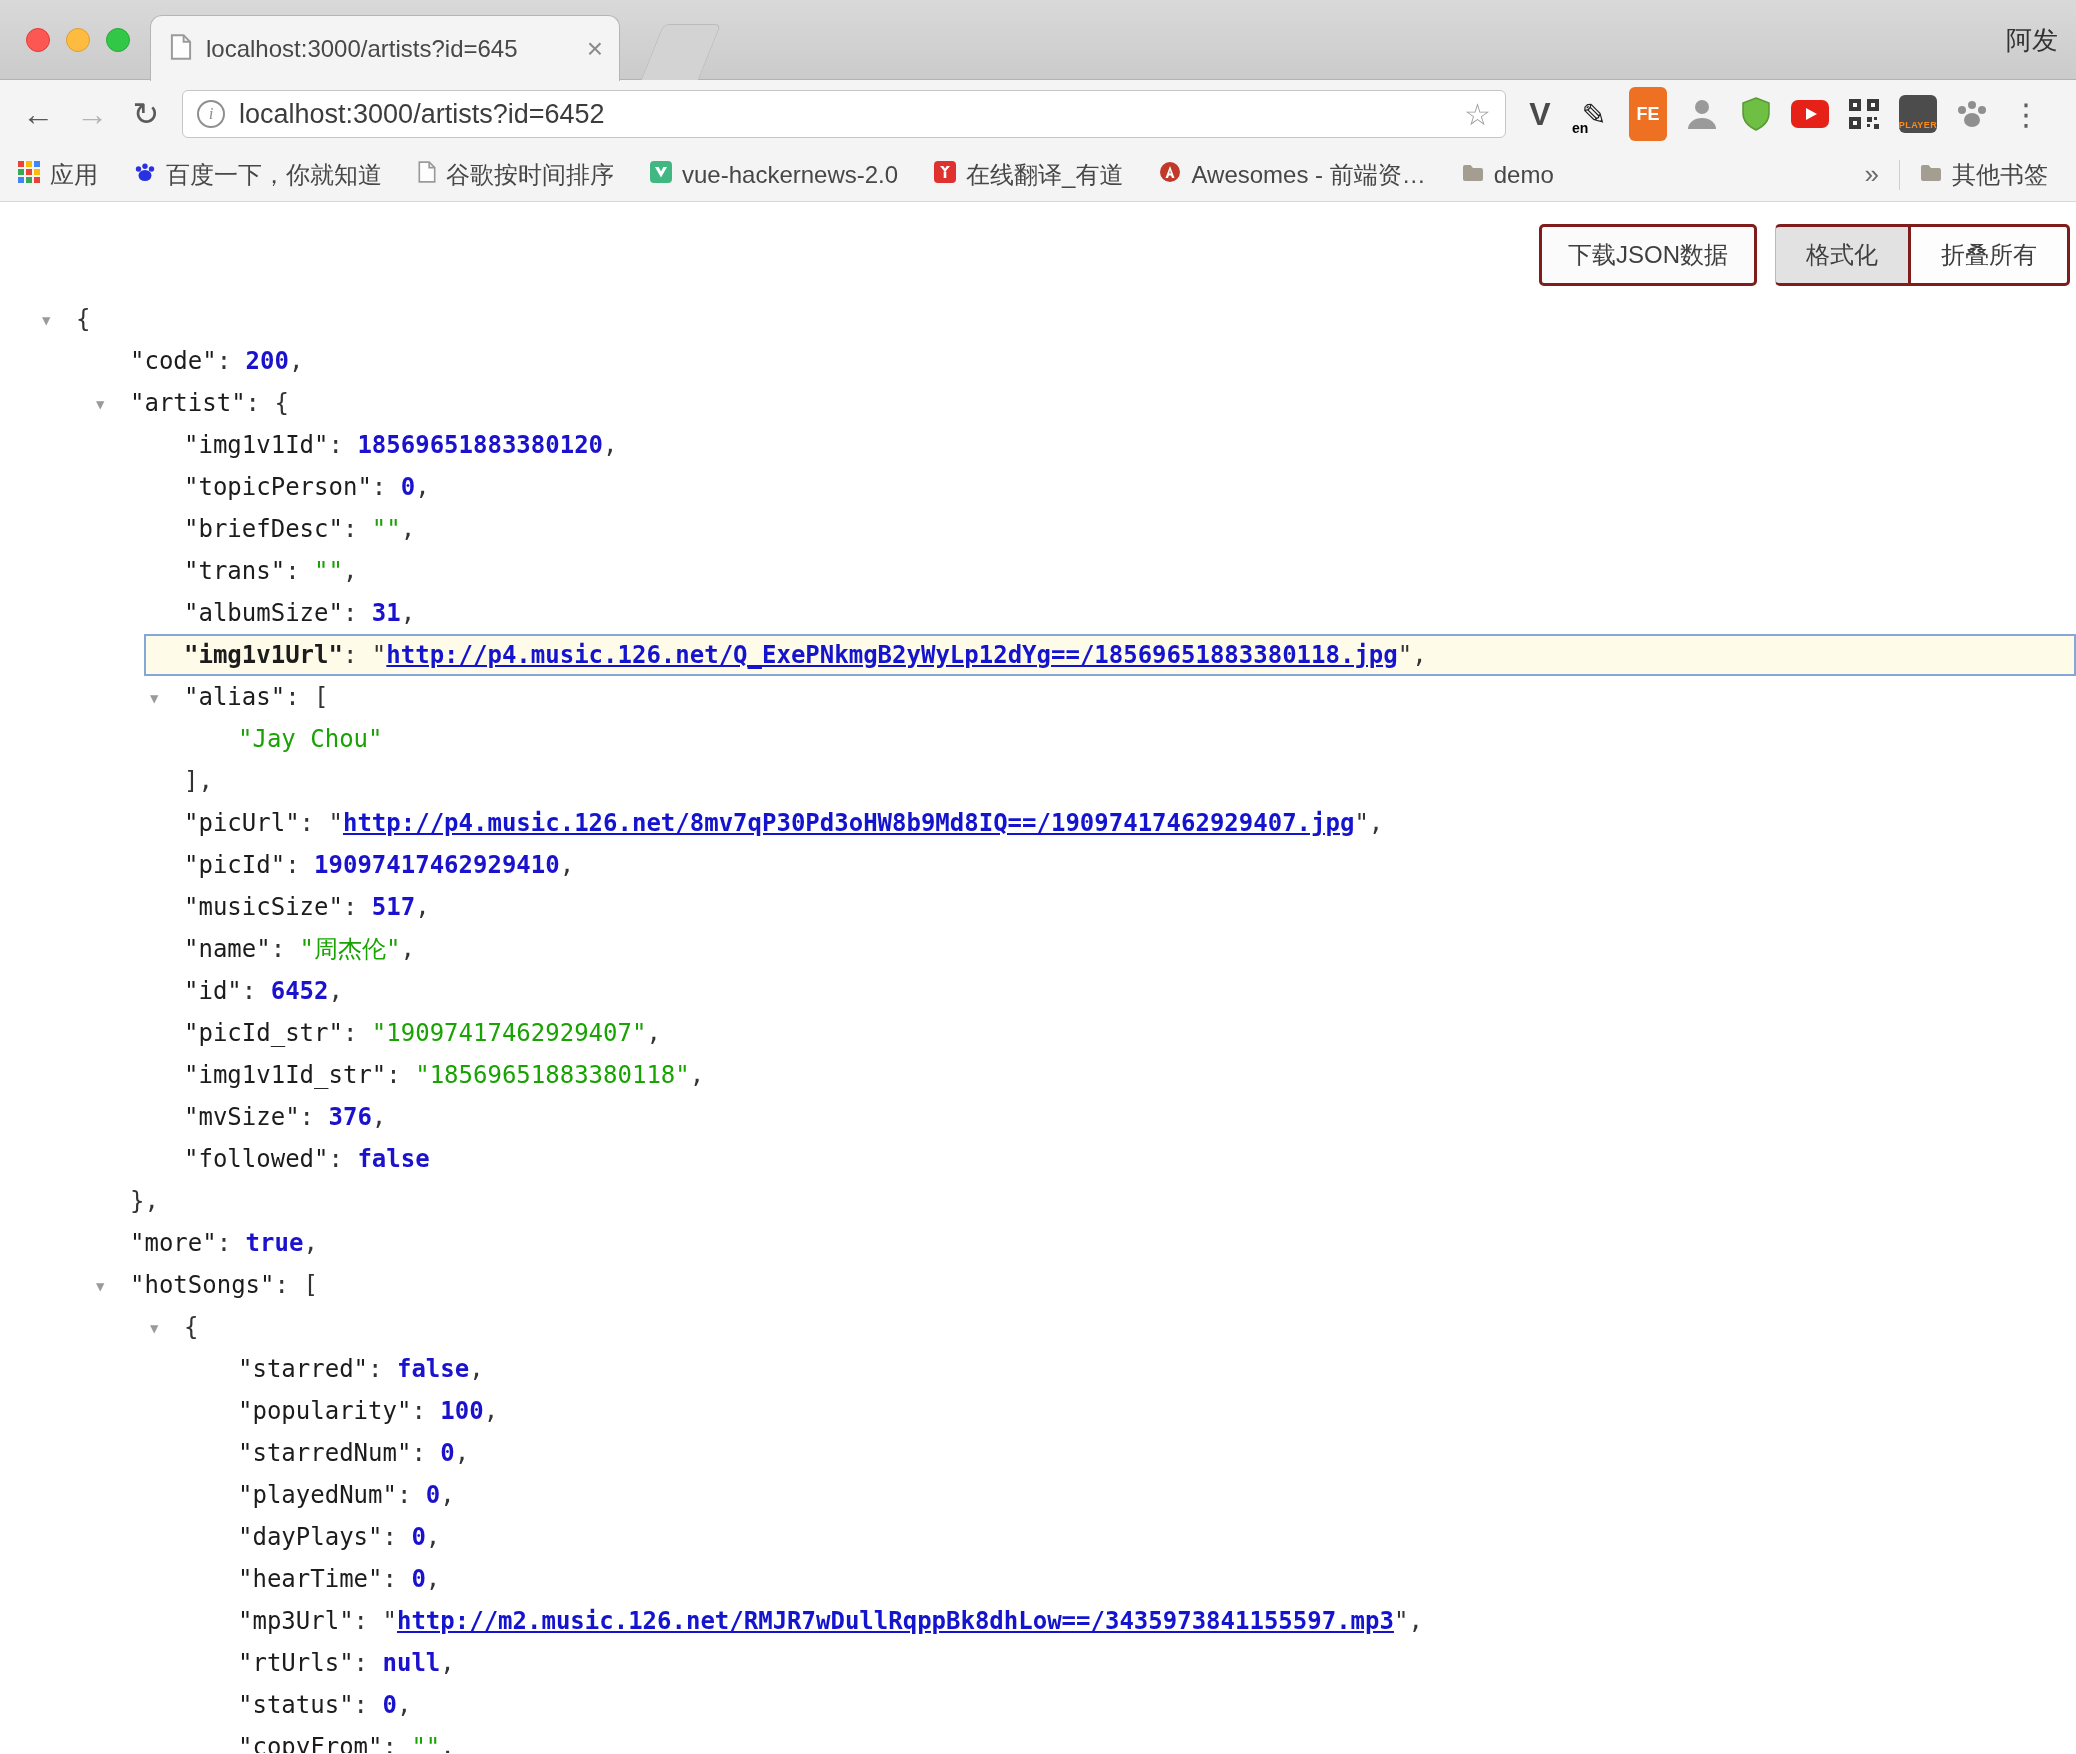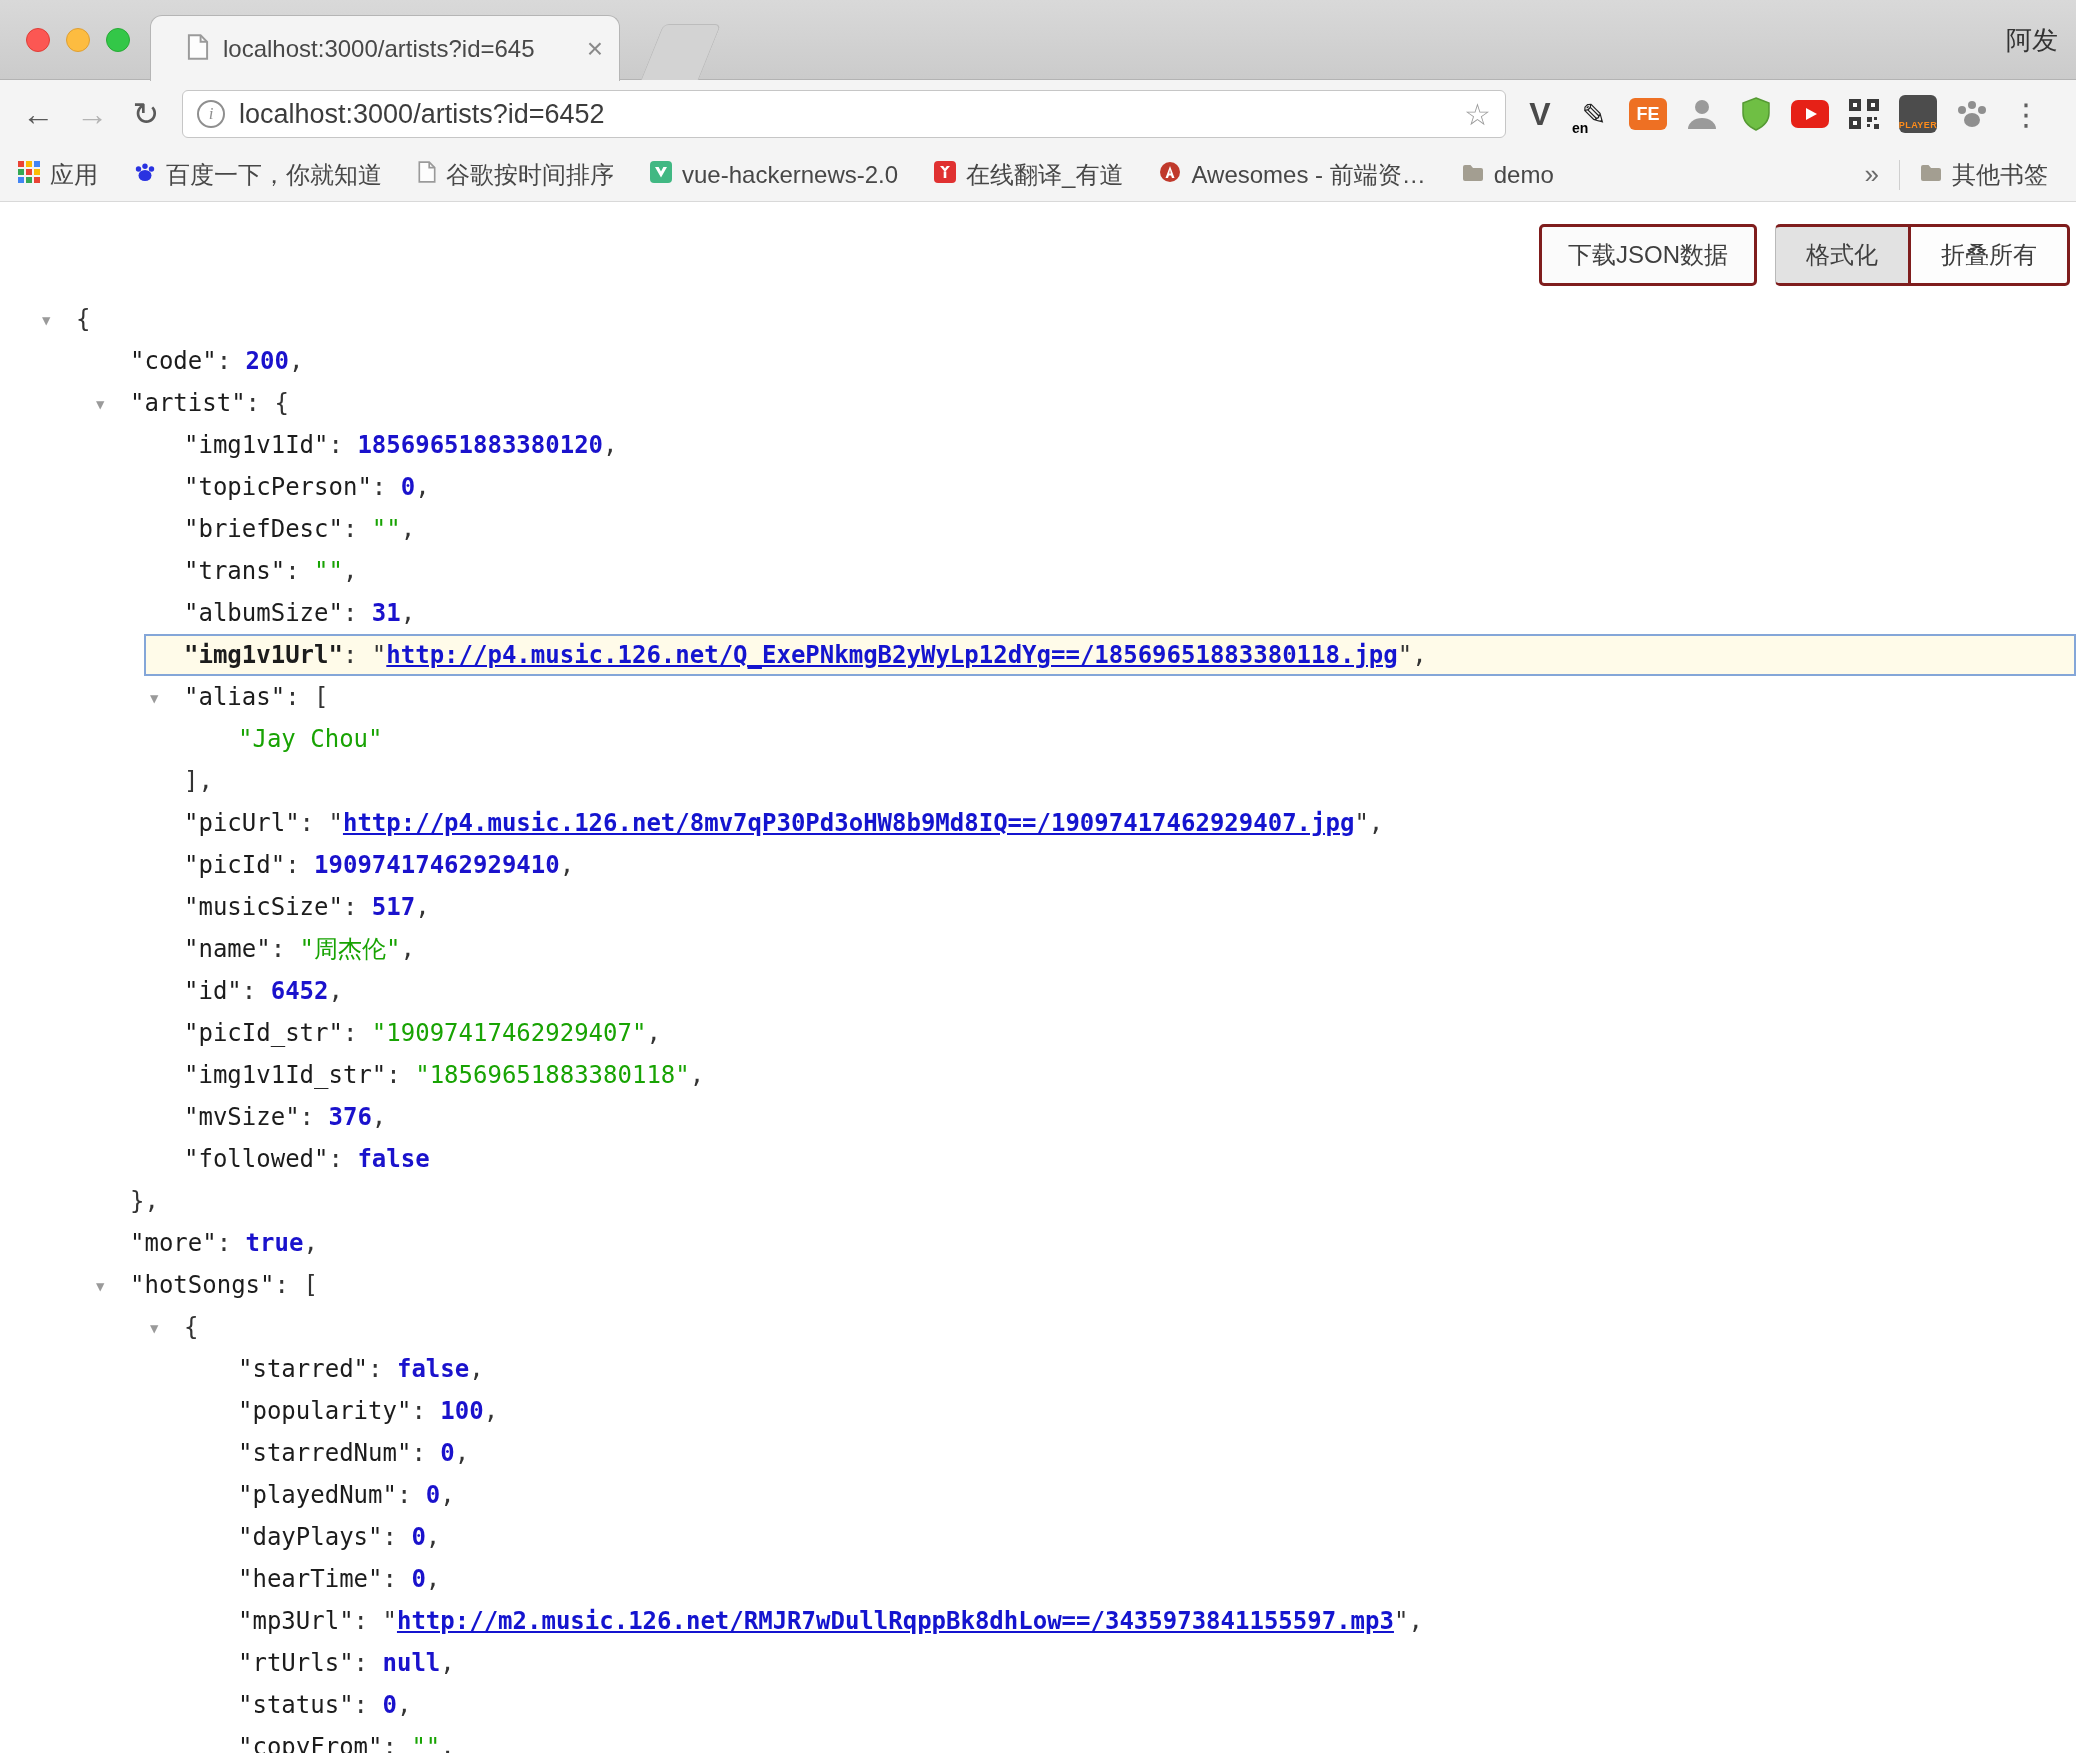--- a/index.html
+++ b/index.html
@@ -13,21 +13,21 @@
               border-bottom:1px solid #b3b3b3; }
   .traffic { position:absolute; top:28px; left:26px; display:flex; gap:16px; }
   .light { width:24px; height:24px; border-radius:50%; display:inline-block; }
   .light.close { background:#fc5753; border:1px solid #df3e37; }
   .light.min   { background:#fdbc40; border:1px solid #de9f34; }
   .light.max   { background:#33c748; border:1px solid #27aa35; }
 
   .tab { position:absolute; left:150px; top:15px; width:470px; height:66px;
          background:#f4f4f4; border:1px solid #b5b5b5; border-bottom:none;
          border-radius:12px 12px 0 0; display:flex; align-items:center;
-         padding:0 16px 0 36px; z-index:2; }
+         padding:0 16px 0 19px; z-index:2; }
   .tab-title { font-size:24px; color:#484848; margin-left:14px; flex:1;
                white-space:nowrap; overflow:hidden; }
   .tab-close { color:#8a8a8a; font-size:28px; line-height:1; margin-left:10px; }
   .newtab-btn { position:absolute; left:652px; top:24px; width:58px; height:56px;
                 background:#d3d3d3; border:1px solid #bcbcbc; border-bottom:none;
                 transform:skewX(-22deg); border-radius:6px 6px 0 0; }
   .profile { position:absolute; right:18px; top:0; height:80px;
              display:flex; align-items:center; font-size:26px; color:#333; }
 
   
@@ -47,21 +47,21 @@
   .url-text { margin-left:14px; font-size:27px; color:#3c3c3c; flex:1;
               white-space:nowrap; overflow:hidden; }
   .star-icon { font-size:30px; color:#9b9b9b; flex:none; }
   .ext-area { display:flex; align-items:center; margin-left:10px; gap:6px; }
   .ext { width:48px; height:48px; display:flex; align-items:center;
          justify-content:center; position:relative; flex:none; }
   .ext-v { font-weight:bold; font-size:32px; color:#4a4a4a; }
   .pen-glyph { font-size:30px; color:#222; }
   .pen-label { position:absolute; left:2px; bottom:2px; font-size:14px;
                font-weight:bold; color:#000000; }
-  .fe-badge { width:38px; height:32px; border-radius:6px; background:#ee7023;
+  .fe-badge { width:38px; height:54px; border-radius:6px; background:#ee7023;
               color:#fff; font-weight:bold; font-size:18px;
               display:flex; align-items:center; justify-content:center; }
   .player-badge { width:38px; height:38px; border-radius:6px; background:#4c4c4c;
                   display:flex; align-items:flex-end; justify-content:center; }
   .player-badge span { font-size:9px; font-weight:bold; color:#ff8c1a;
                        padding-bottom:3px; letter-spacing:.5px; }
   .menu { font-size:30px; color:#5f5f5f; margin-right:0; }
 
   
   .bookmarks { height:54px; background:#f4f4f4; border-bottom:1px solid #d9d9d9;

